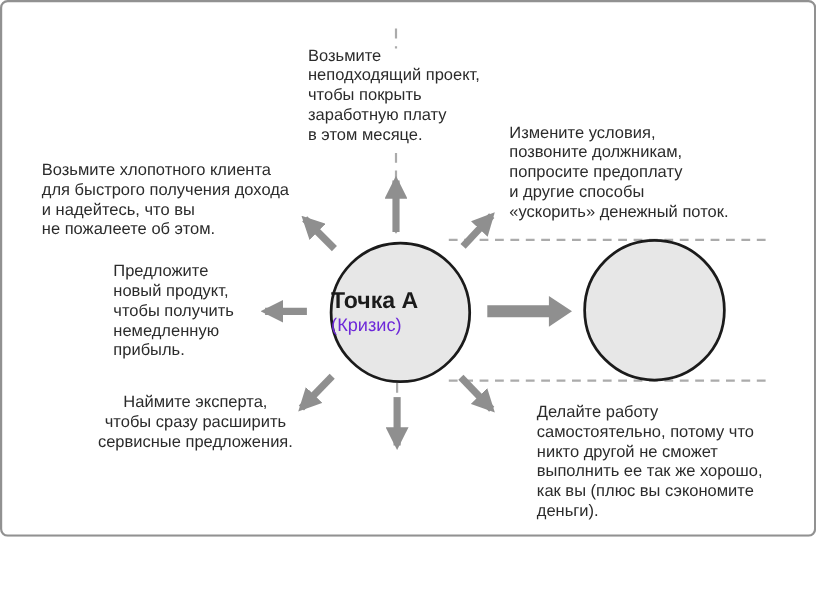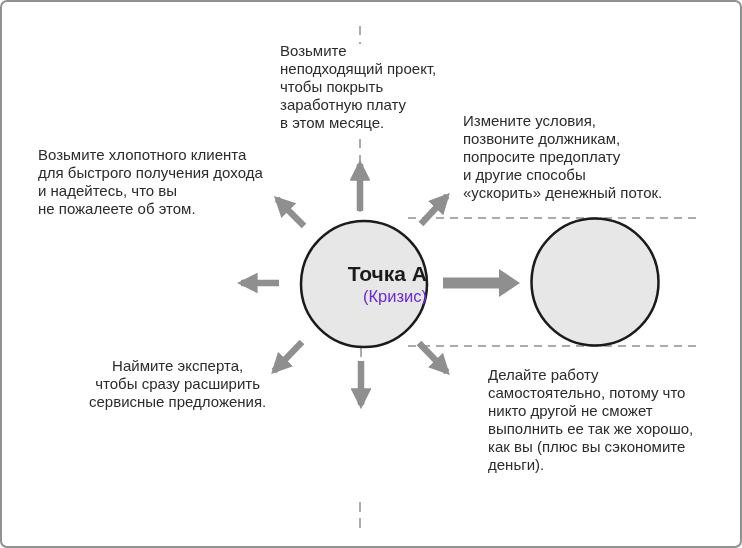--- a/index.html
+++ b/index.html
@@ -1,40 +1,40 @@
 <!DOCTYPE html>
 <html><head>
 <meta charset="utf-8">
 <style>
   html, body { margin: 0; padding: 0; background: #ffffff; }
   .stage {
     position: relative;
     width: 742px;
-    height: 548px;
+    height: 488px;
     box-sizing: border-box;
     background: #ffffff;
     border: 2px solid #919191;
     border-radius: 7px;
     overflow: hidden;
     font-family: "Liberation Sans", sans-serif;
     color: #2b2b2b;
   }
   .layer { position: absolute; left: 0; top: 0; }
   .txt {
     position: absolute;
     white-space: pre-line;
     font-size: 15px;
     line-height: 18px;
     color: #2b2b2b;
   }
   .node-label {
     position: absolute;
     display: flex;
     flex-direction: column;
-    align-items: flex-end;
+    align-items: flex-start;
     justify-content: center;
     text-align: center;
   }
   .node-title {
     font-size: 21px;
     font-weight: bold;
     color: #1b1b1b;
     line-height: 24px;
   }
   .node-sub {
@@ -87,20 +87,25 @@
 в этом месяце.</div>
   <div class="txt" style="left:36px; top:144px;">Возьмите хлопотного клиента
 для быстрого получения дохода
 и надейтесь, что вы
 не пожалеете об этом.</div>
   <div class="txt" style="left:461px; top:110px;">Измените условия,
 позвоните должникам,
 попросите предоплату
 и другие способы
 «ускорить» денежный поток.</div>
+  <div class="txt" style="left:101px; top:236px;">Предложите
+новый продукт,
+чтобы получить
+немедленную
+прибыль.</div>
   <div class="txt" style="left:87px; top:355px;text-align:center;">Наймите эксперта,
 чтобы сразу расширить
 сервисные предложения.</div>
   <div class="txt" style="left:486px; top:364px;">Делайте работу
 самостоятельно, потому что
 никто другой не сможет
 выполнить ее так же хорошо,
 как вы (плюс вы сэкономите
 деньги).</div>
 

